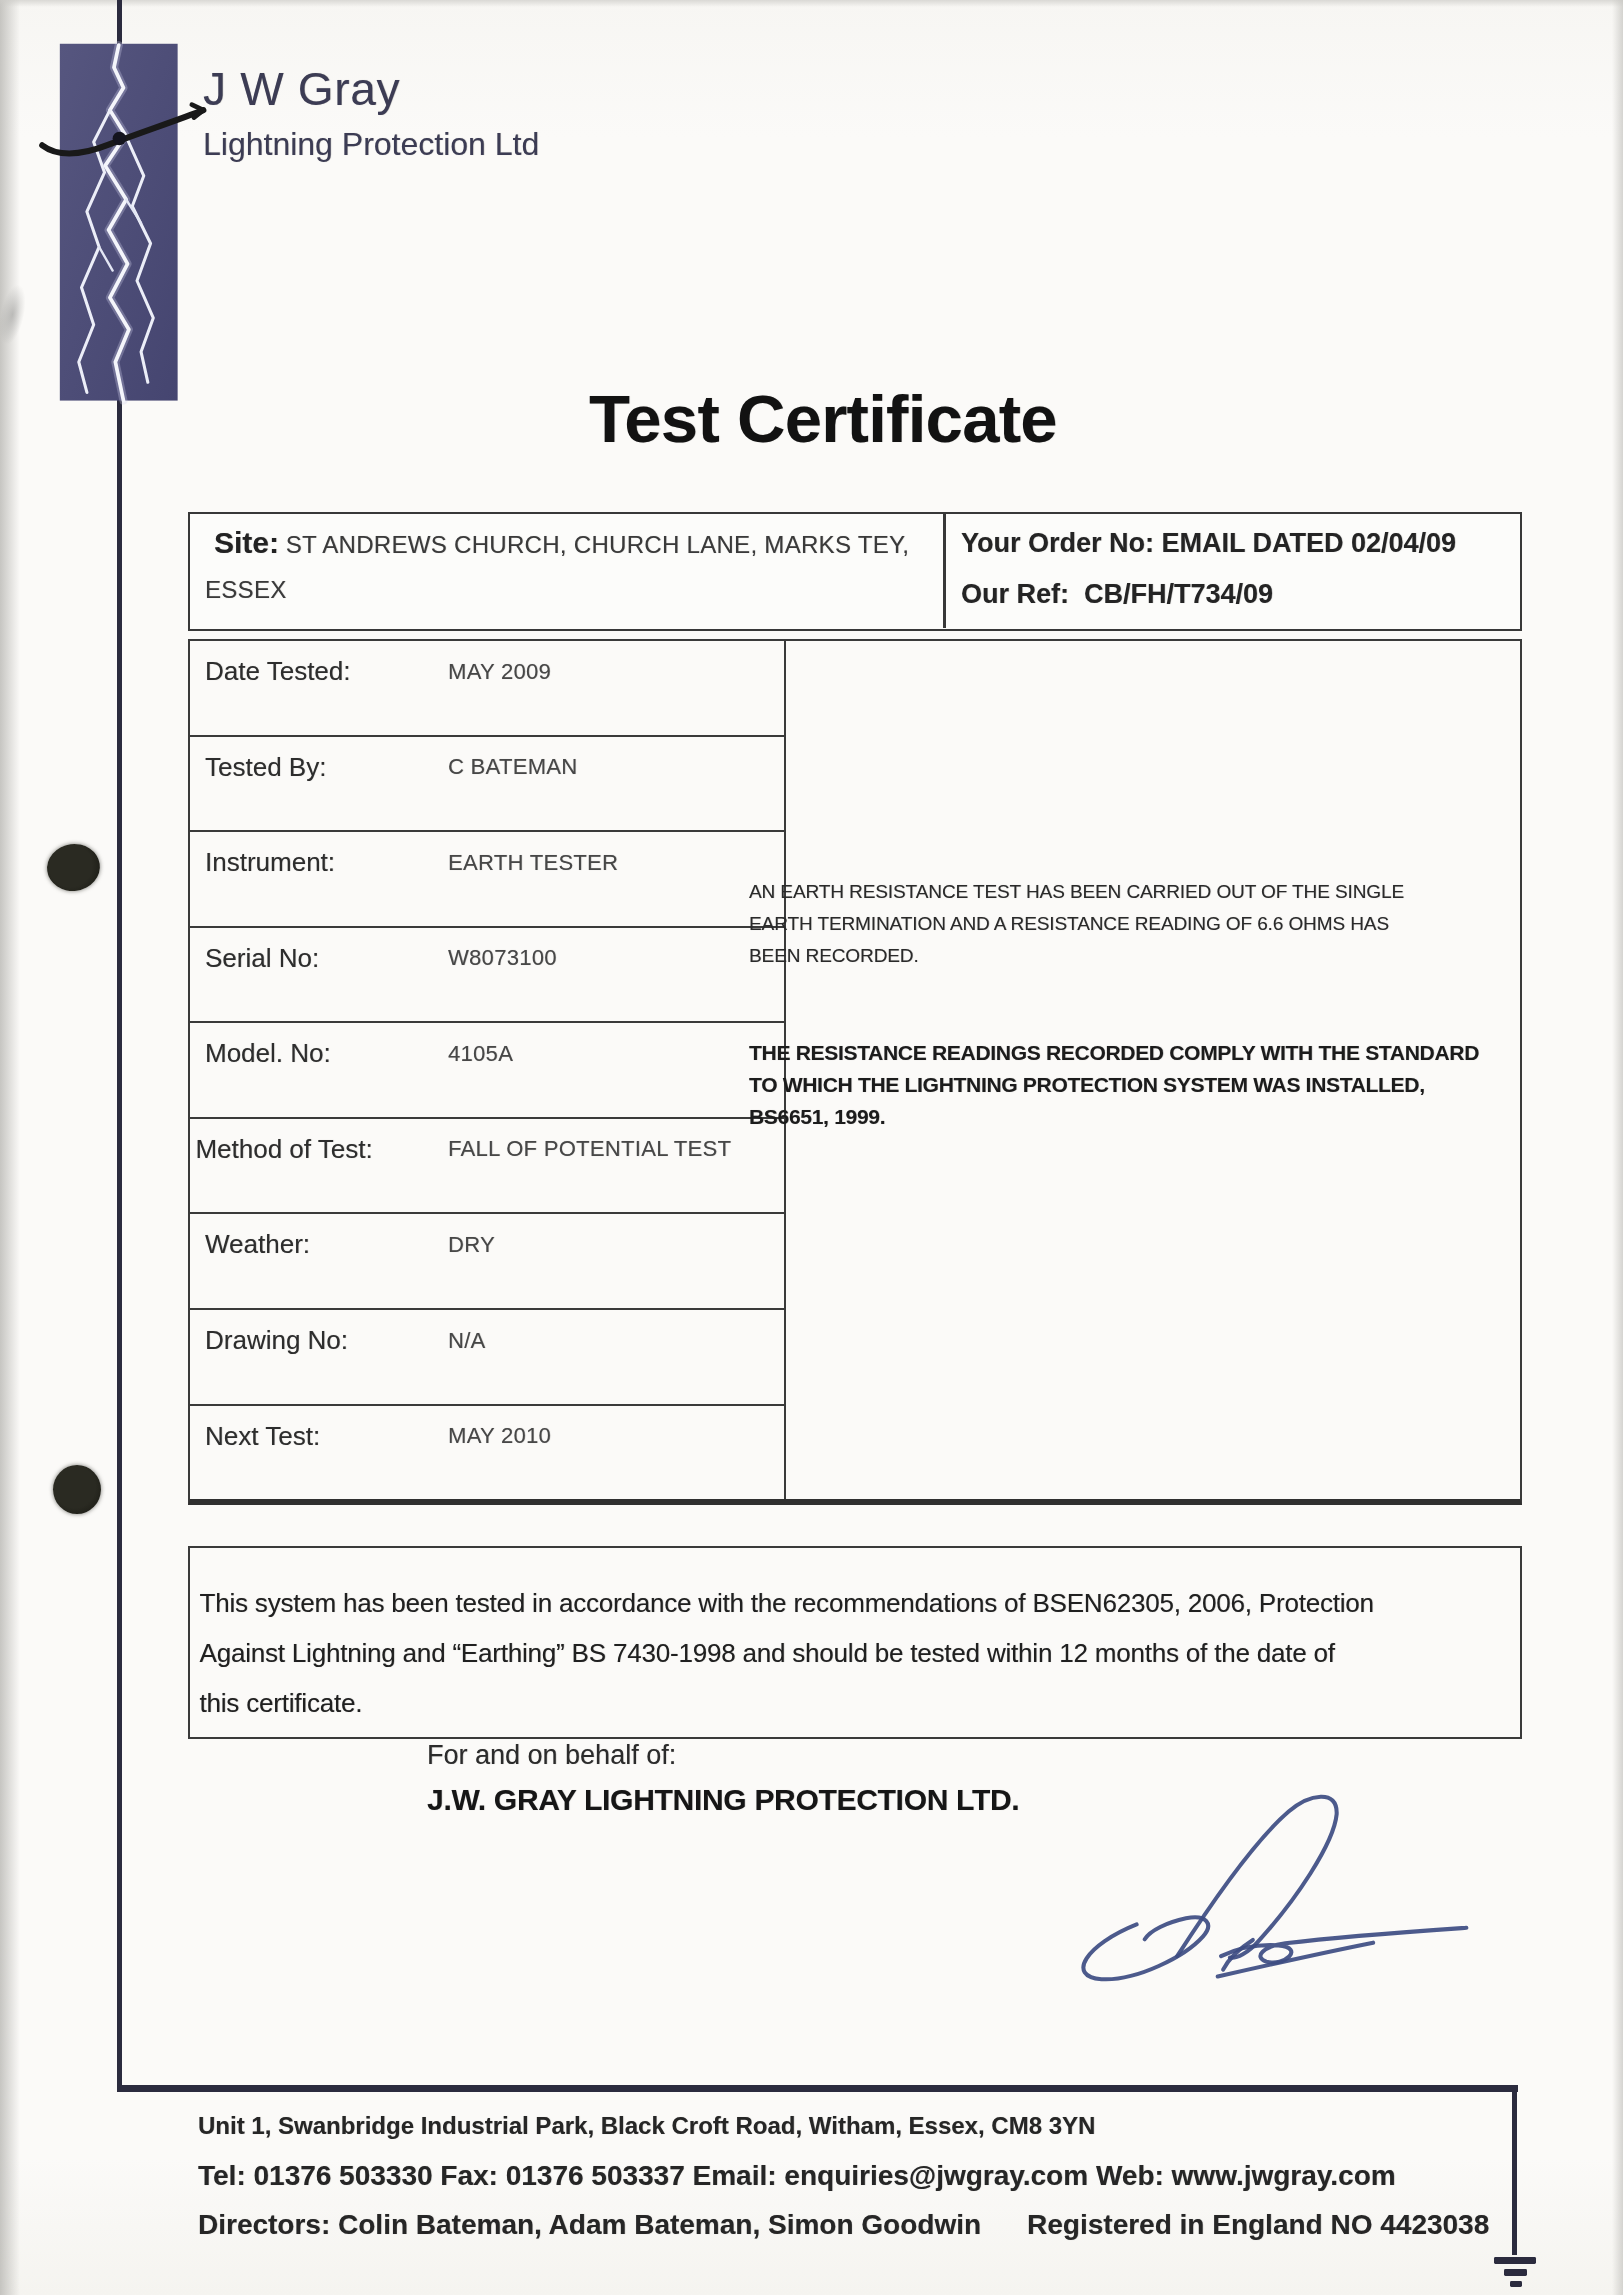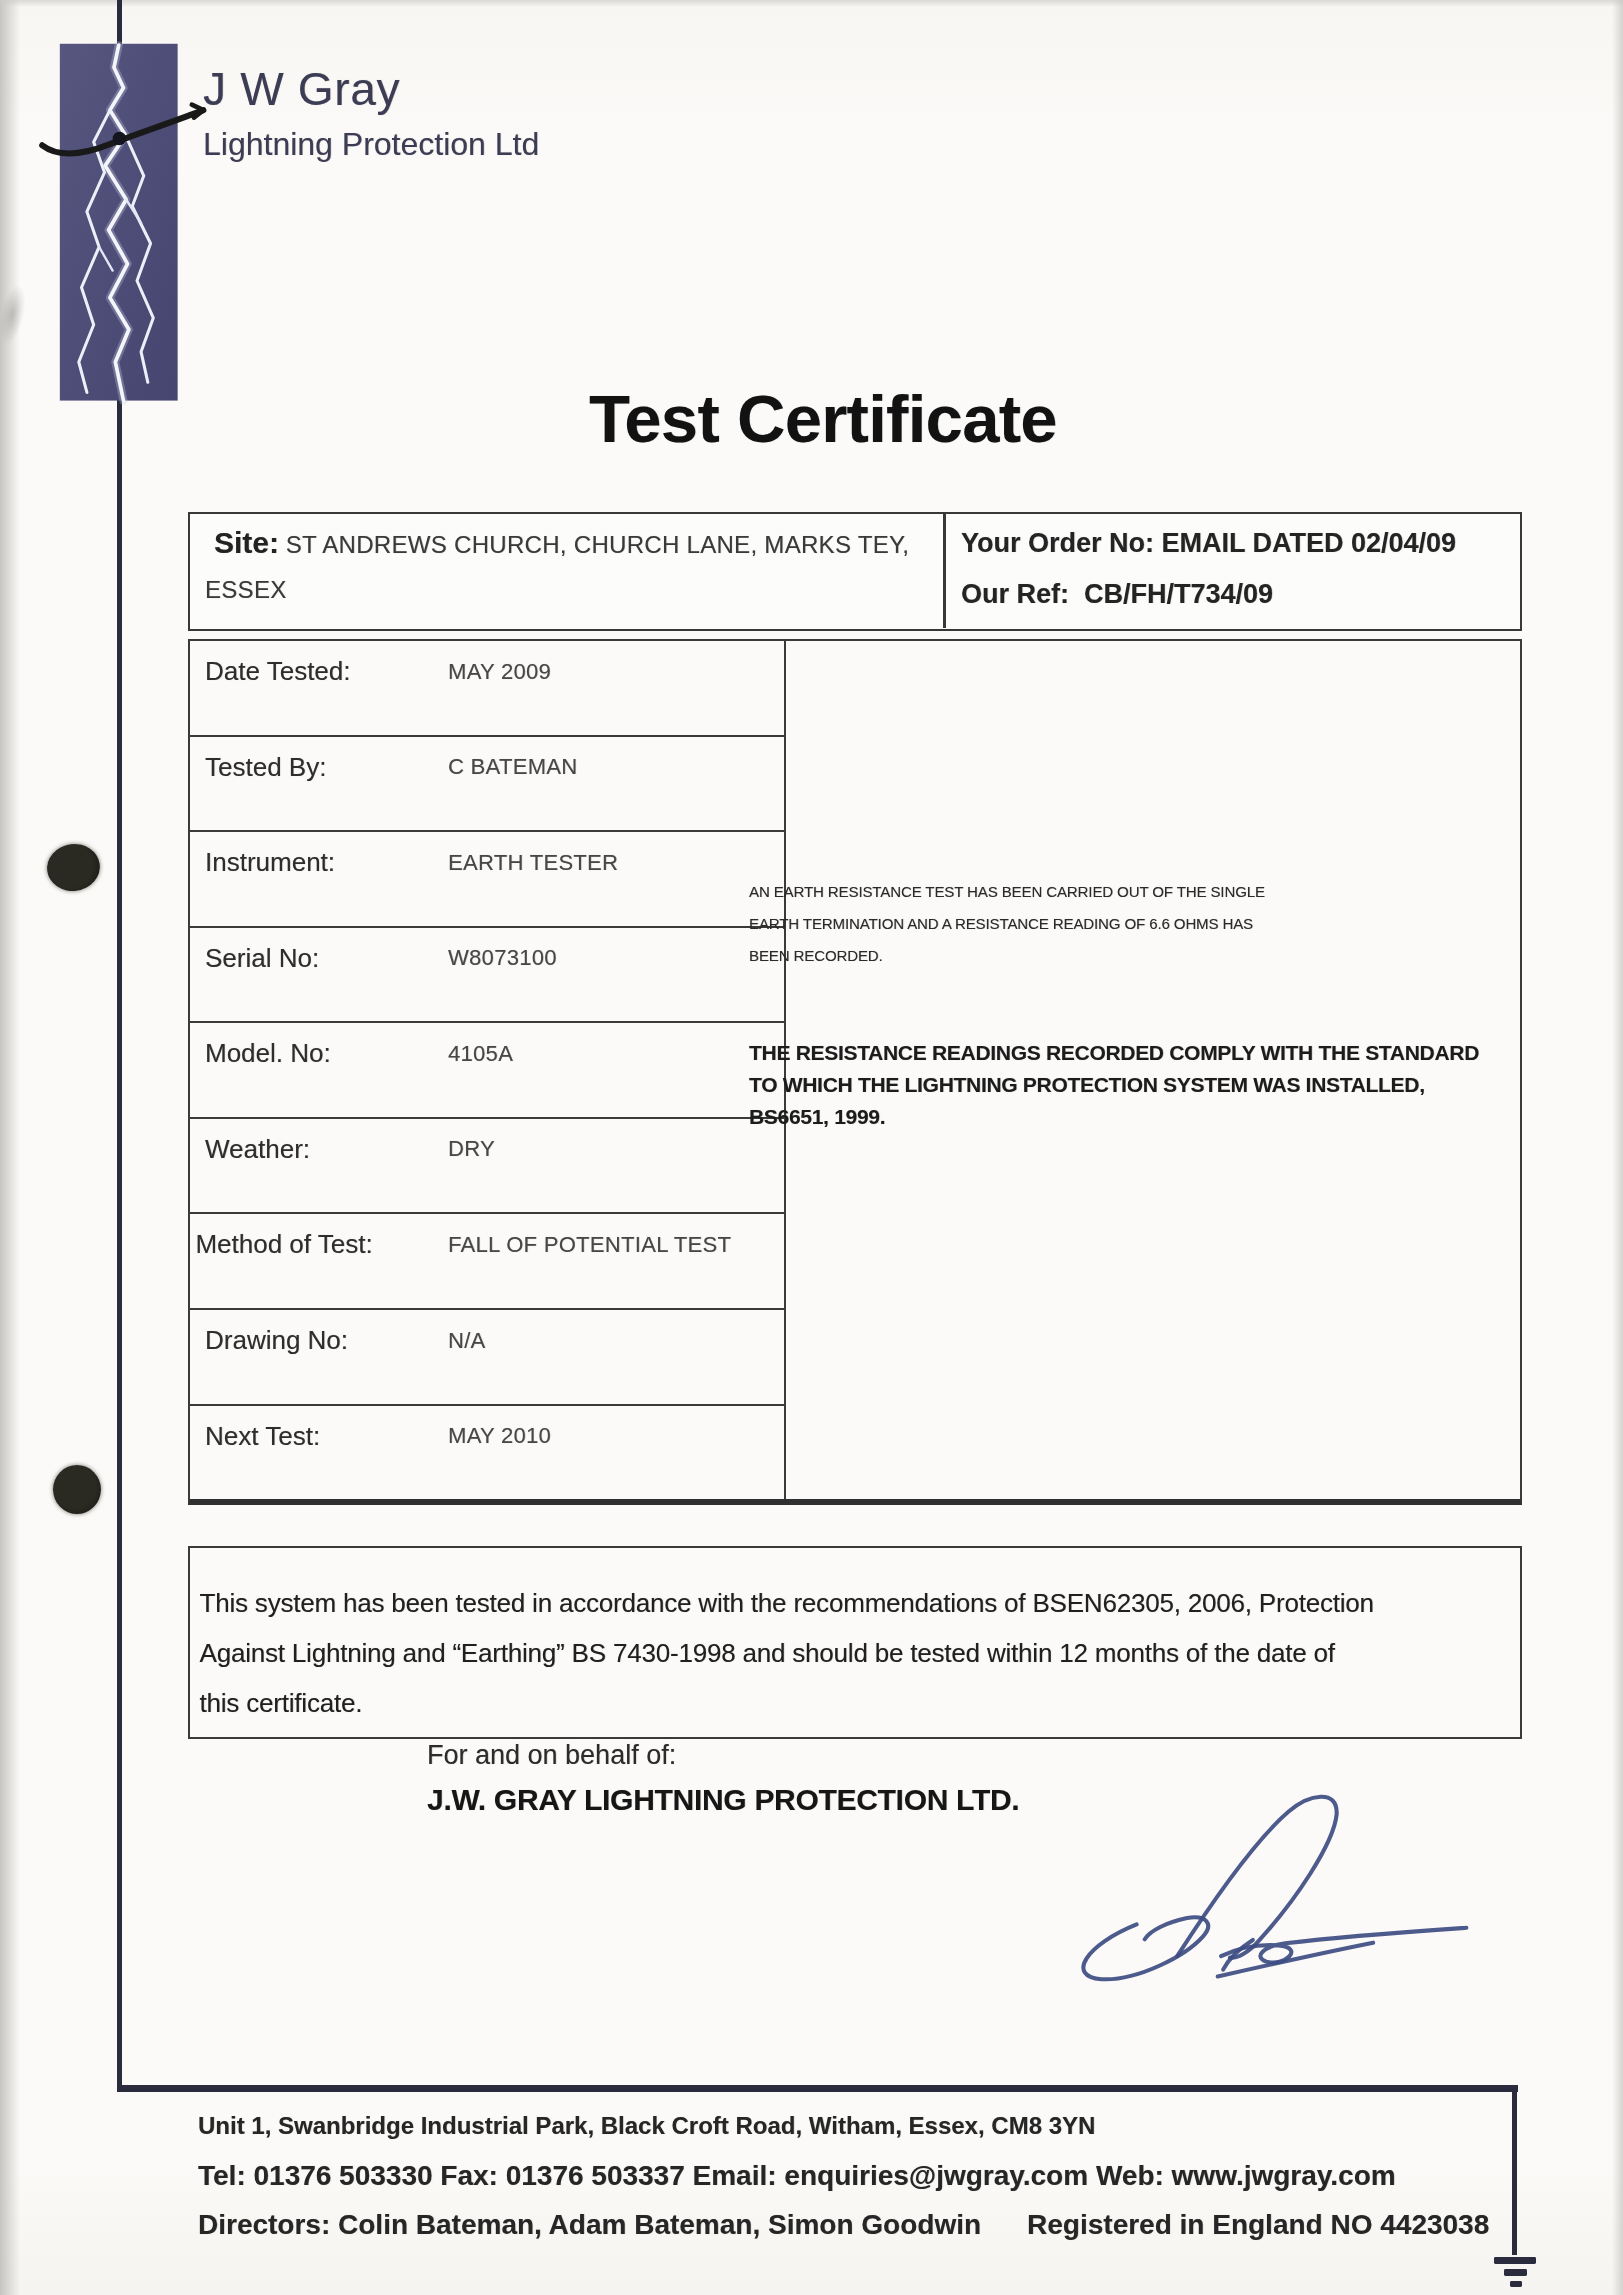--- a/index.html
+++ b/index.html
@@ -43,21 +43,21 @@
   .order-no{left:771px;top:13.5px;font-size:27px;font-weight:600;color:#242424;white-space:pre;}
   .our-ref{left:771px;top:65px;font-size:27px;font-weight:600;color:#242424;white-space:pre;}
   
   .test-table{left:188px;top:639px;width:1334px;height:866px;border:2.7px solid #3a3a3a;border-bottom:6.8px solid #303030;box-sizing:border-box;}
   .col-left{position:absolute;left:0;top:0;width:596px;height:100%;border-right:2.7px solid #3a3a3a;box-sizing:border-box;display:flex;flex-direction:column;}
   .t-row{position:relative;flex:1;border-bottom:2px solid #3a3a3a;}
   .t-row:last-child{border-bottom:none;padding-left:40px;}
   .t-label{position:absolute;left:15px;top:15px;font-size:26px;color:#2d2d2d;}
   .t-value{position:absolute;left:258px;top:17.6px;font-size:22px;color:#474747;letter-spacing:0.3px;white-space:pre;}
   .col-right{position:absolute;left:535px;top:0;right:0;height:100%;}
-  .result-par{left:24px;top:235px;font-size:15px;line-height:32px;color:#2a2a2a;white-space:pre;letter-spacing:-0.1px;}
+  .result-par{left:24px;top:235px;font-size:19px;line-height:32px;color:#2a2a2a;white-space:pre;letter-spacing:-0.1px;}
   .compliance-par{left:24px;top:387px;font-size:21px;line-height:32px;color:#1c1c1c;font-weight:bold;white-space:pre;letter-spacing:-0.3px;margin-top:9px;}
   
   .note-box{left:188px;top:1515px;width:1334px;height:193px;border:2.7px solid #3a3a3a;box-sizing:border-box;margin-top:31px;}
   .note-text{left:9.5px;top:30px;font-size:26px;line-height:50px;color:#202020;white-space:pre;letter-spacing:-0.2px;}
   
   .behalf{left:427px;top:1740px;font-size:27px;color:#2b2b2b;}
   .behalf-company{left:427px;top:1783px;font-size:30px;font-weight:bold;color:#161616;letter-spacing:-0.3px;}
   .signature-svg{left:1015px;top:1779px;width:473px;height:203px;}
   
   .f-address{left:198px;top:2112px;font-size:24px;font-weight:600;color:#262626;}
@@ -133,26 +133,26 @@
         </div>
       <div class="t-row">
           <span class="t-label sc">Serial No:</span>
           <span class="t-value sc">W8073100</span>
         </div>
       <div class="t-row">
           <span class="t-label sc">Model. No:</span>
           <span class="t-value sc">4105A</span>
         </div>
       <div class="t-row">
+          <span class="t-label sc" style="left:5.4px">Method of Test:</span>
+          <span class="t-value sc">FALL OF POTENTIAL TEST</span>
+        </div>
+      <div class="t-row">
           <span class="t-label sc">Weather:</span>
           <span class="t-value sc">DRY</span>
-        </div>
-      <div class="t-row">
-          <span class="t-label sc" style="left:5.4px">Method of Test:</span>
-          <span class="t-value sc">FALL OF POTENTIAL TEST</span>
         </div>
       <div class="t-row">
           <span class="t-label sc">Drawing No:</span>
           <span class="t-value sc">N/A</span>
         </div>
       <div class="t-row">
           <span class="t-label sc">Next Test:</span>
           <span class="t-value sc">MAY 2010</span>
         </div>
     </div>

